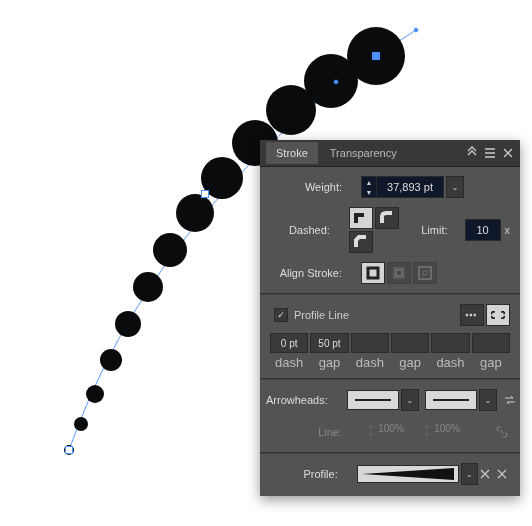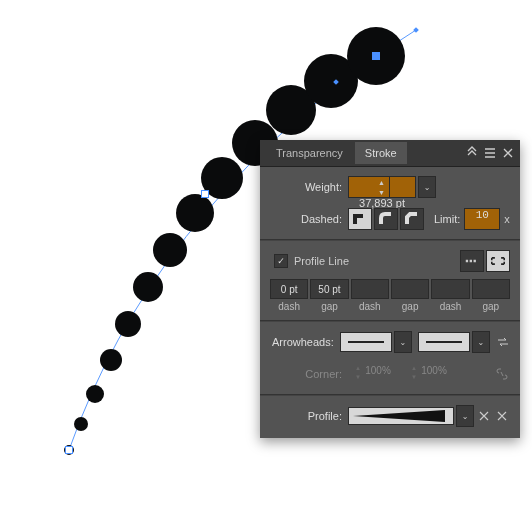--- a/index.html
+++ b/index.html
@@ -84,31 +84,30 @@
   }
   .row {
     display: flex;
     align-items: center;
     padding: 4px 10px 4px 6px;
     min-height: 24px;
   }
   .row-label {
     width: 76px;
     text-align: right;
-    padding-right: 6px;
+    padding-right: 19px;
     color: #ddd;
     font-size: 11px;
   }
   .num-field {
     display: flex;
     align-items: center;
-    background: #a16207;
+    background: #0f172a;
     border: 1px solid #2a2a2a;
     height: 20px;
-    flex-direction: column;
   }
   .num-field .stepper {
     width: 14px;
     display: flex;
     flex-direction: column;
     border-right: 1px solid #2a2a2a;
   }
   .num-field .stepper span {
     height: 10px;
     display: flex;
@@ -121,21 +120,21 @@
   .num-field input {
     background: transparent;
     border: 0;
     color: #ddd;
     width: 58px;
     font-size: 11px;
     padding: 0 4px;
     text-align: center;
     outline: none;
   }
-  .num-field.small input { width: 26px; font-family: Liberation Mono, monospace; }
+  .num-field.small input { width: 26px; }
   .dropdown-caret {
     width: 16px; height: 20px;
     border: 1px solid #2a2a2a;
     background: #3a3a3a;
     margin-left: 2px;
     display: flex;
     align-items: center;
     justify-content: center;
     font-size: 8px;
   }
@@ -191,21 +190,21 @@
     height: 20px;
     background: #3a3a3a;
     border: 1px solid #2a2a2a;
     color: #ddd;
     font-size: 10px;
     text-align: center;
     outline: none;
     box-sizing: border-box;
   }
   .dash-cell .lbl {
-    font-size: 10px;
+    font-size: 13px;
     color: #bbb;
     margin-top: 2px;
   }
   .arrow-select {
     width: 50px; height: 18px;
     background: #d8d8d8;
     border: 1px solid #2a2a2a;
     display: flex;
     align-items: center;
     justify-content: center;
@@ -263,22 +262,22 @@
   <div class="anchor" style="left:69px;top:450px"></div>
   <div class="anchor" style="left:205px;top:194px"></div>
   <div class="anchor solid" style="left:376px;top:56px"></div>
   <div class="handle" style="left:336px;top:82px"></div>
   <div class="handle" style="left:416px;top:30px"></div>
 </div>
 
 <div class="panel">
 
   <div class="panel-titlebar">
+    <div class="tab active">Stroke</div>
     <div class="tab">Transparency</div>
-    <div class="tab active">Stroke</div>
     <div class="spacer"></div>
     <div class="icon-btn">
       <svg class="glyph" viewBox="0 0 14 14">
           <path d="M3 9 L7 5 L11 9" stroke="#ccc" fill="none" stroke-width="1.3"></path>
           <path d="M3 5 L7 1 L11 5" stroke="#ccc" fill="none" stroke-width="1.3"></path>
         </svg>
     </div>
     <div class="icon-btn">
       <svg class="glyph" viewBox="0 0 14 14">
           <path d="M2 3h10M2 7h10M2 11h10" stroke="#ccc" stroke-width="1.3"></path>
@@ -317,27 +316,49 @@
             <path d="M2 12 V6 Q2 2 6 2 H12" stroke="#ddd" stroke-width="4" fill="none"></path>
           </svg>
       </div>
       <div class="sq-btn">
         <svg class="glyph" viewBox="0 0 14 14">
             <path d="M2 12 V5 L5 2 H12" stroke="#ddd" stroke-width="4" fill="none"></path>
           </svg>
       </div>
     </div>
     <div style="width:10px"></div>
-    <div class="row-label" style="width:auto;padding-right:4px">Limit:</div>
+    <div class="row-label" style="width:auto;padding-right:17px">Limit:</div>
     <div class="num-field small">
       <input value="10" style="">
     </div>
     <div style="padding-left:4px">x</div>
   </div>
 
+  <div class="row">
+    <div class="row-label">Align Stroke:</div>
+    <div class="btn-group">
+      <div class="sq-btn active">
+        <svg class="glyph" viewBox="0 0 14 14">
+            <rect x="2" y="2" width="10" height="10" fill="none" stroke="#222" stroke-width="3"></rect>
+          </svg>
+      </div>
+      <div class="sq-btn disabled">
+        <svg class="glyph" viewBox="0 0 14 14">
+            <rect x="2" y="2" width="10" height="10" fill="none" stroke="#888" stroke-width="1"></rect>
+            <rect x="4" y="4" width="6" height="6" fill="none" stroke="#888" stroke-width="2"></rect>
+          </svg>
+      </div>
+      <div class="sq-btn disabled">
+        <svg class="glyph" viewBox="0 0 14 14">
+            <rect x="1" y="1" width="12" height="12" fill="none" stroke="#888" stroke-width="2"></rect>
+            <rect x="5" y="5" width="4" height="4" fill="none" stroke="#888" stroke-width="1"></rect>
+          </svg>
+      </div>
+    </div>
+  </div>
 
   <div class="divider"></div>
 
   <div class="row">
     <div style="width:8px"></div>
     <div class="checkbox">✓</div>
     <div>Profile Line</div>
     <div class="mx-after btn-group">
       <div class="sq-btn">
         <svg class="glyph" viewBox="0 0 18 12">
@@ -400,21 +421,21 @@
       <div class="dropdown-caret">⌄</div>
     </div>
     <div class="icon-btn mx-after">
       <svg class="glyph" viewBox="0 0 14 14">
           <path d="M2 5 h8 l-2 -2 M12 9 h-8 l2 2" stroke="#ccc" fill="none"></path>
         </svg>
     </div>
   </div>
 
   <div class="row dim">
-    <div class="row-label dim">Corner:</div>
+    <div class="row-label dim">Line:</div>
     <div class="scale-field">
       <div class="stepper">
           <span>▲</span>
           <span>▼</span>
         </div>
       <div class="val">100%</div>
     </div>
     <div class="scale-field">
       <div class="stepper">
           <span>▲</span>

